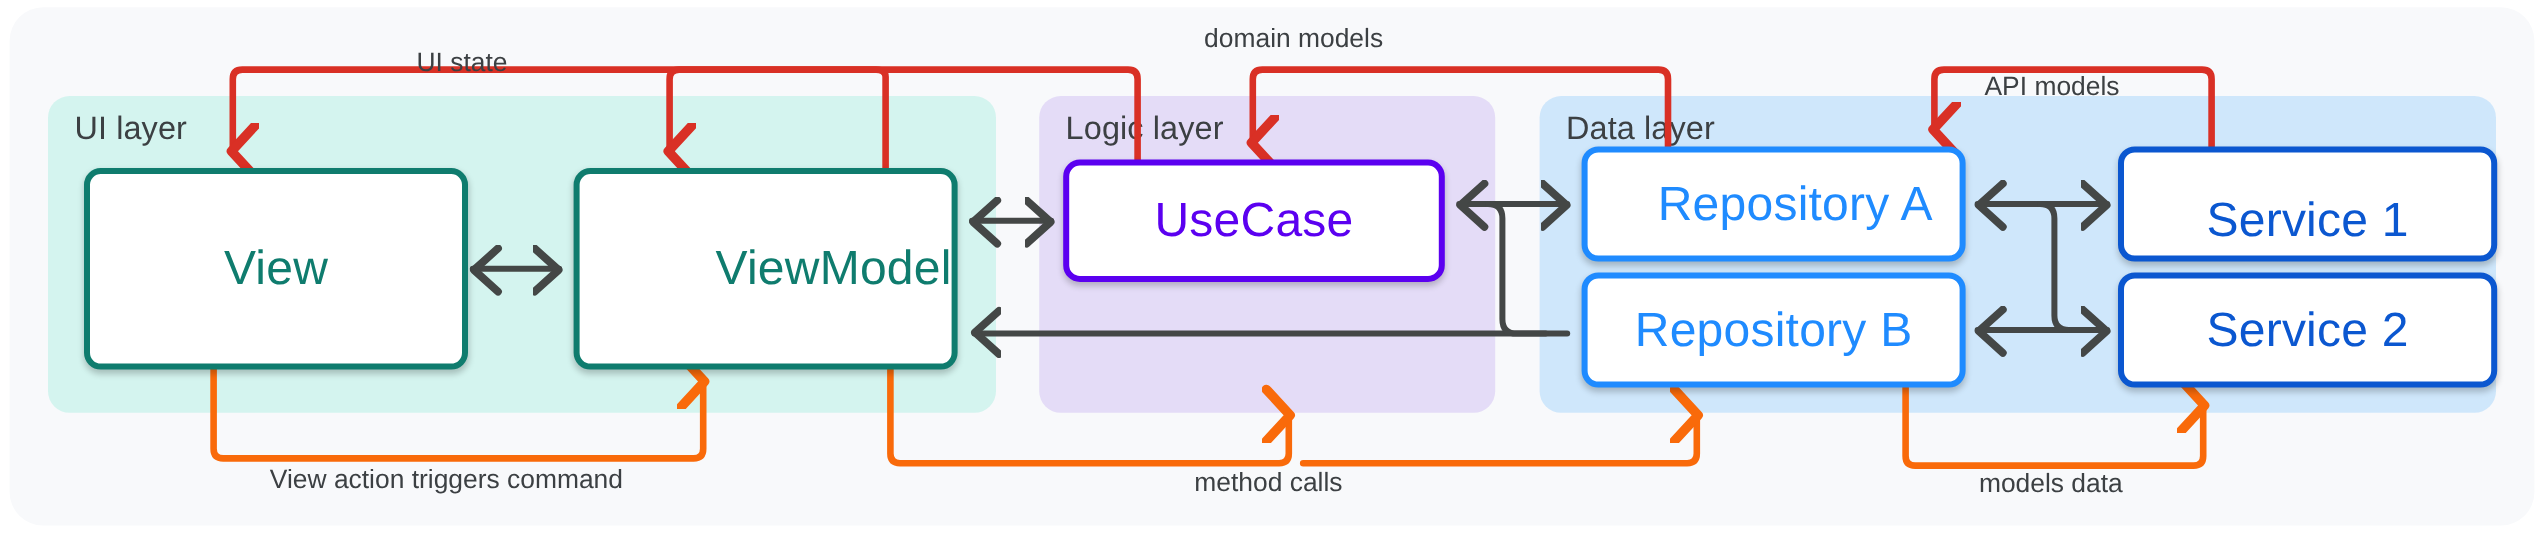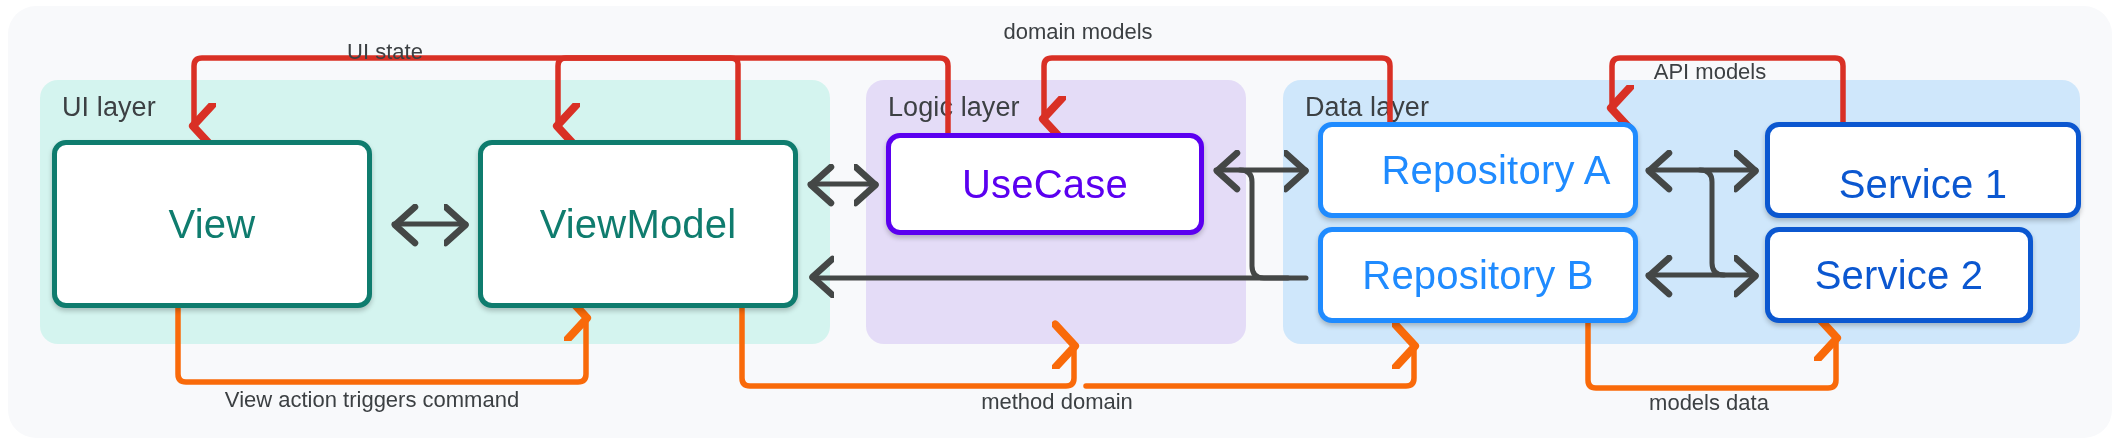--- a/index.html
+++ b/index.html
@@ -109,44 +109,44 @@
       </g>
 
       <g>
         <path d="M1700,170 Q1712,170 1712,182 L1712,263 Q1712,275 1724,275" stroke="#444746" stroke-width="5"></path>
       </g>
 
     </g>
   </svg>
 
   <div id="nodes">
-      <div class="node" style="left: 52px; top: 140px; width: 320px; height: 168px; border: 5px solid rgb(15, 124, 110);">
+      <div class="node" style="left: 70px; top: 140px; width: 320px; height: 168px; border: 5px solid rgb(15, 124, 110);">
         <span style="color: rgb(15, 124, 110);">View</span>
       </div>
-      <div class="node" style="left: 478px; top: 140px; width: 320px; height: 168px; border: 5px solid rgb(15, 124, 110);">
+      <div class="node" style="left: 478px; top: 140px; width: 320px; height: 168px; border: 5px solid rgb(15, 124, 110); justify-content: flex-end;">
         <span style="color: rgb(15, 124, 110);">ViewModel</span>
       </div>
       <div class="node" style="left: 886px; top: 133px; width: 318px; height: 102px; border: 5px solid rgb(91, 0, 240);">
         <span style="color: rgb(91, 0, 240);">UseCase</span>
       </div>
       <div class="node" style="left: 1318px; top: 122px; width: 320px; height: 96px; border: 5px solid rgb(31, 139, 255);">
         <span style="color: rgb(31, 139, 255); margin-left: 36px;">Repository A</span>
       </div>
       <div class="node" style="left: 1318px; top: 227px; width: 320px; height: 96px; border: 5px solid rgb(31, 139, 255);">
         <span style="color: rgb(31, 139, 255);">Repository B</span>
       </div>
       <div class="node" style="left: 1765px; top: 122px; width: 316px; height: 96px; border: 5px solid rgb(11, 87, 208);">
         <span style="color: rgb(11, 87, 208); margin-top: 28px;">Service  1</span>
       </div>
-      <div class="node" style="left: 1765px; top: 227px; width: 268px; height: 96px; border: 5px solid rgb(11, 87, 208);">
+      <div class="node" style="left: 1765px; top: 227px; width: 316px; height: 96px; border: 5px solid rgb(11, 87, 208);">
         <span style="color: rgb(11, 87, 208);">Service 2</span>
       </div>
     </div>
 
   <div id="edgelabels">
       <div class="edge-label" style="left: 385px; top: 19px; color: rgb(60, 64, 67); margin-top: 20px;">UI state</div>
       <div class="edge-label" style="left: 1078px; top: 19px; color: rgb(60, 64, 67);">domain models</div>
       <div class="edge-label" style="left: 1710px; top: 19px; color: rgb(60, 64, 67); margin-top: 40px;">API models</div>
       <div class="edge-label" style="left: 372px; top: 387px; color: rgb(60, 64, 67);">View action triggers command</div>
-      <div class="edge-label" style="left: 1057px; top: 389px; color: rgb(60, 64, 67);">method domain</div>
+      <div class="edge-label" style="left: 1057px; top: 389px; color: rgb(60, 64, 67);">method calls</div>
       <div class="edge-label" style="left: 1709px; top: 390px; color: rgb(60, 64, 67);">models data</div>
     </div>
 </div>
 
 </body></html>

